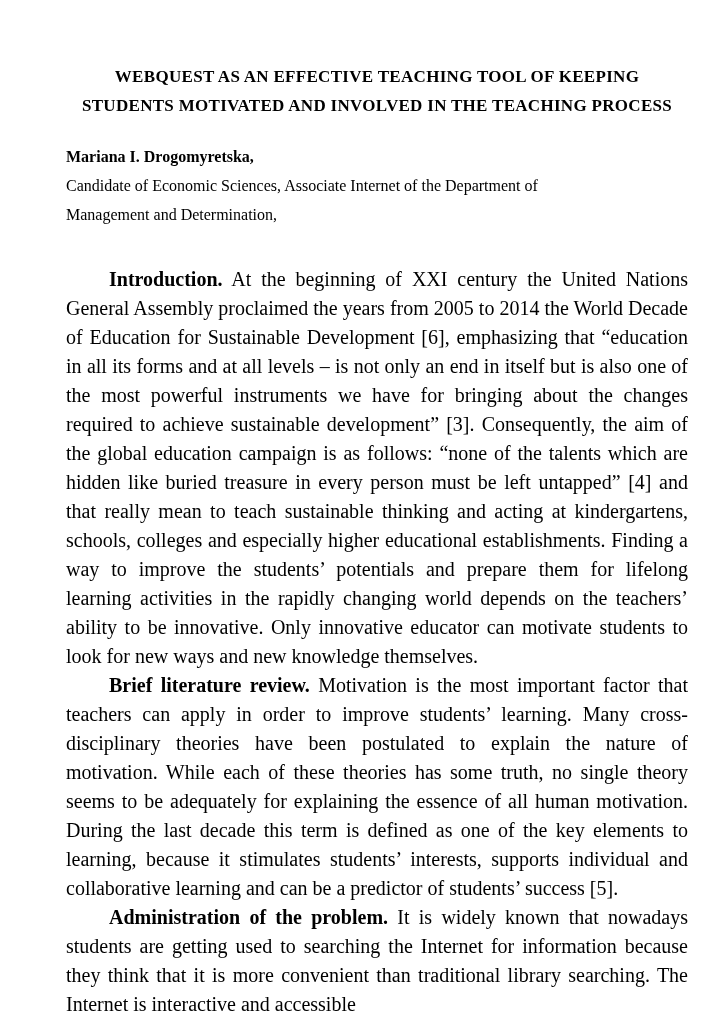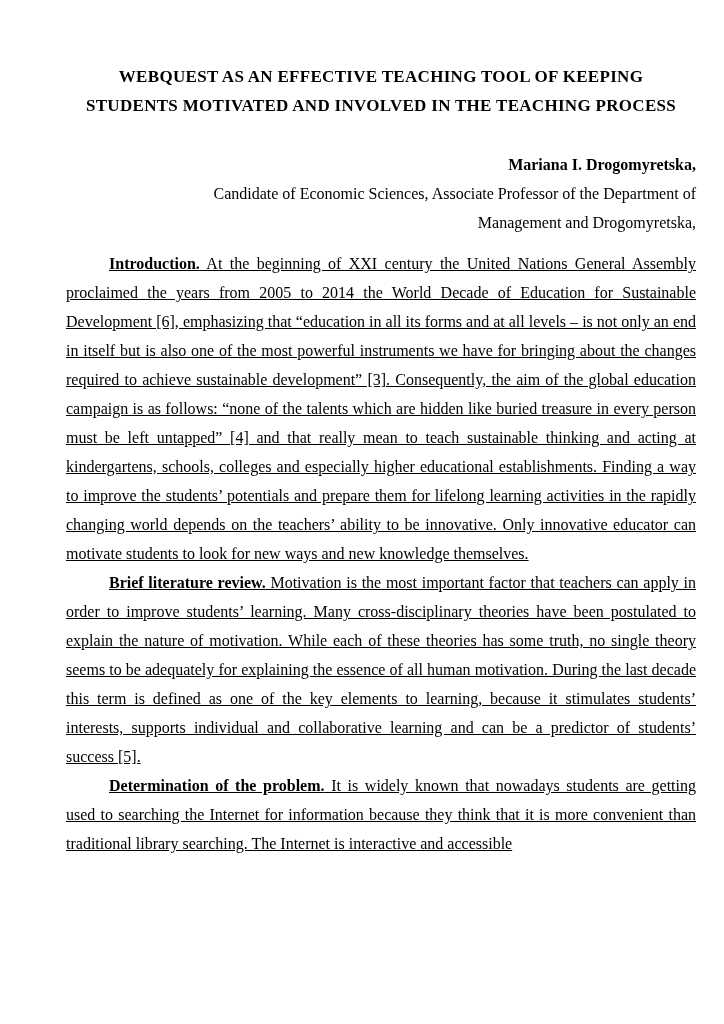--- a/index.html
+++ b/index.html
@@ -6,66 +6,64 @@
   html, body { background: #ffffff; }
   body {
     width: 724px;
     height: 1024px;
     font-family: "Liberation Serif", "DejaVu Serif", serif;
     color: #000000;
   }
   .page {
     width: 724px;
     height: 1024px;
-    padding: 62px 28px 20px 66px;
+    padding: 62px 36px 20px 66px;
     background: #ffffff;
     overflow: hidden;
   }
   .title {
     font-size: 17px;
     font-weight: bold;
     line-height: 29px;
     text-align: center;
     letter-spacing: 0.3px;
   }
   .title-line { display: block; }
   .author-block {
-    margin-top: 30px;
-    text-align: right;
+    margin-top: 22px;
     font-size: 16px;
     line-height: 29px;
   }
   .author-name { font-weight: bold; }
   .body-text {
-    margin-top: 12px;
-    font-size: 16px;
+    margin-top: 36px;
+    font-size: 20px;
     line-height: 29px;
-    text-decoration: underline;
   }
   .body-text p {
     text-align: justify;
     text-indent: 43px;
   }
   .para-lead { font-weight: bold; }
 </style>
 </head>
 <body>
 
 <div class="page">
 
   <h1 class="title">
     <span class="title-line">WEBQUEST AS AN EFFECTIVE TEACHING TOOL OF KEEPING</span>
     <span class="title-line">STUDENTS MOTIVATED AND INVOLVED IN THE TEACHING PROCESS</span>
   </h1>
 
   <div class="author-block">
     <div class="author-name">Mariana I. Drogomyretska,</div>
-    <div class="author-affiliation">Candidate of Economic Sciences, Associate Professor of the Department of</div>
-    <div class="author-affiliation">Management and Drogomyretska,</div>
+    <div class="author-affiliation">Candidate of Economic Sciences, Associate Internet of the Department of</div>
+    <div class="author-affiliation">Management and Determination,</div>
   </div>
 
   <div class="body-text">
     <p><span class="para-lead">Introduction.</span><span> At the beginning of XXI century the United Nations General Assembly proclaimed the years from 2005 to 2014 the World Decade of Education for Sustainable Development [6], emphasizing that “education in all its forms and at all levels – is not only an end in itself but is also one of the most powerful instruments we have for bringing about the changes required to achieve sustainable development” [3]. Consequently, the aim of the global education campaign is as follows: “none of the talents which are hidden like buried treasure in every person must be left untapped” [4] and that really mean to teach sustainable thinking and acting at kindergartens, schools, colleges and especially higher educational establishments. Finding a way to improve the students’ potentials and prepare them for lifelong learning activities in the rapidly changing world depends on the teachers’ ability to be innovative. Only innovative educator can motivate students to look for new ways and new knowledge themselves.</span></p>
     <p><span class="para-lead">Brief literature review.</span><span> Motivation is the most important factor that teachers can apply in order to improve students’ learning. Many cross-disciplinary theories have been postulated to explain the nature of motivation. While each of these theories has some truth, no single theory seems to be adequately for explaining the essence of all human motivation. During the last decade this term is defined as one of the key elements to learning, because it stimulates students’ interests, supports individual and collaborative learning and can be a predictor of students’ success [5].</span></p>
-    <p><span class="para-lead">Determination of the problem.</span><span> It is widely known that nowadays students are getting used to searching the Internet for information because they think that it is more convenient than traditional library searching. The Internet is interactive and accessible</span></p>
+    <p><span class="para-lead">Administration of the problem.</span><span> It is widely known that nowadays students are getting used to searching the Internet for information because they think that it is more convenient than traditional library searching. The Internet is interactive and accessible</span></p>
   </div>
 
 </div>
 
 </body></html>

